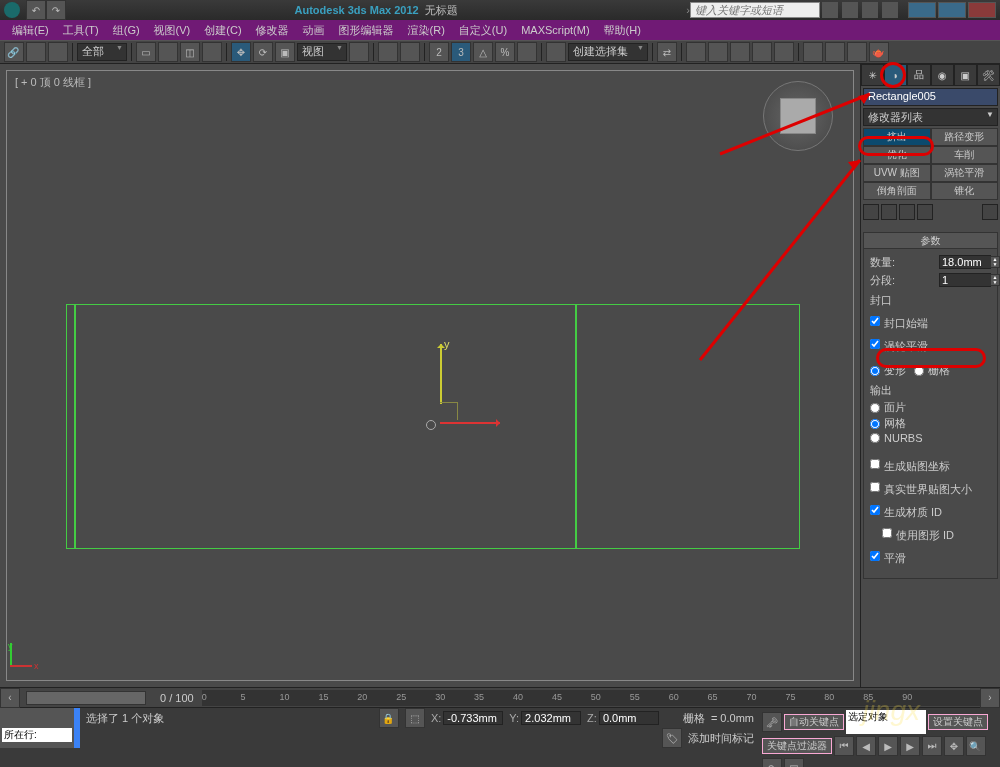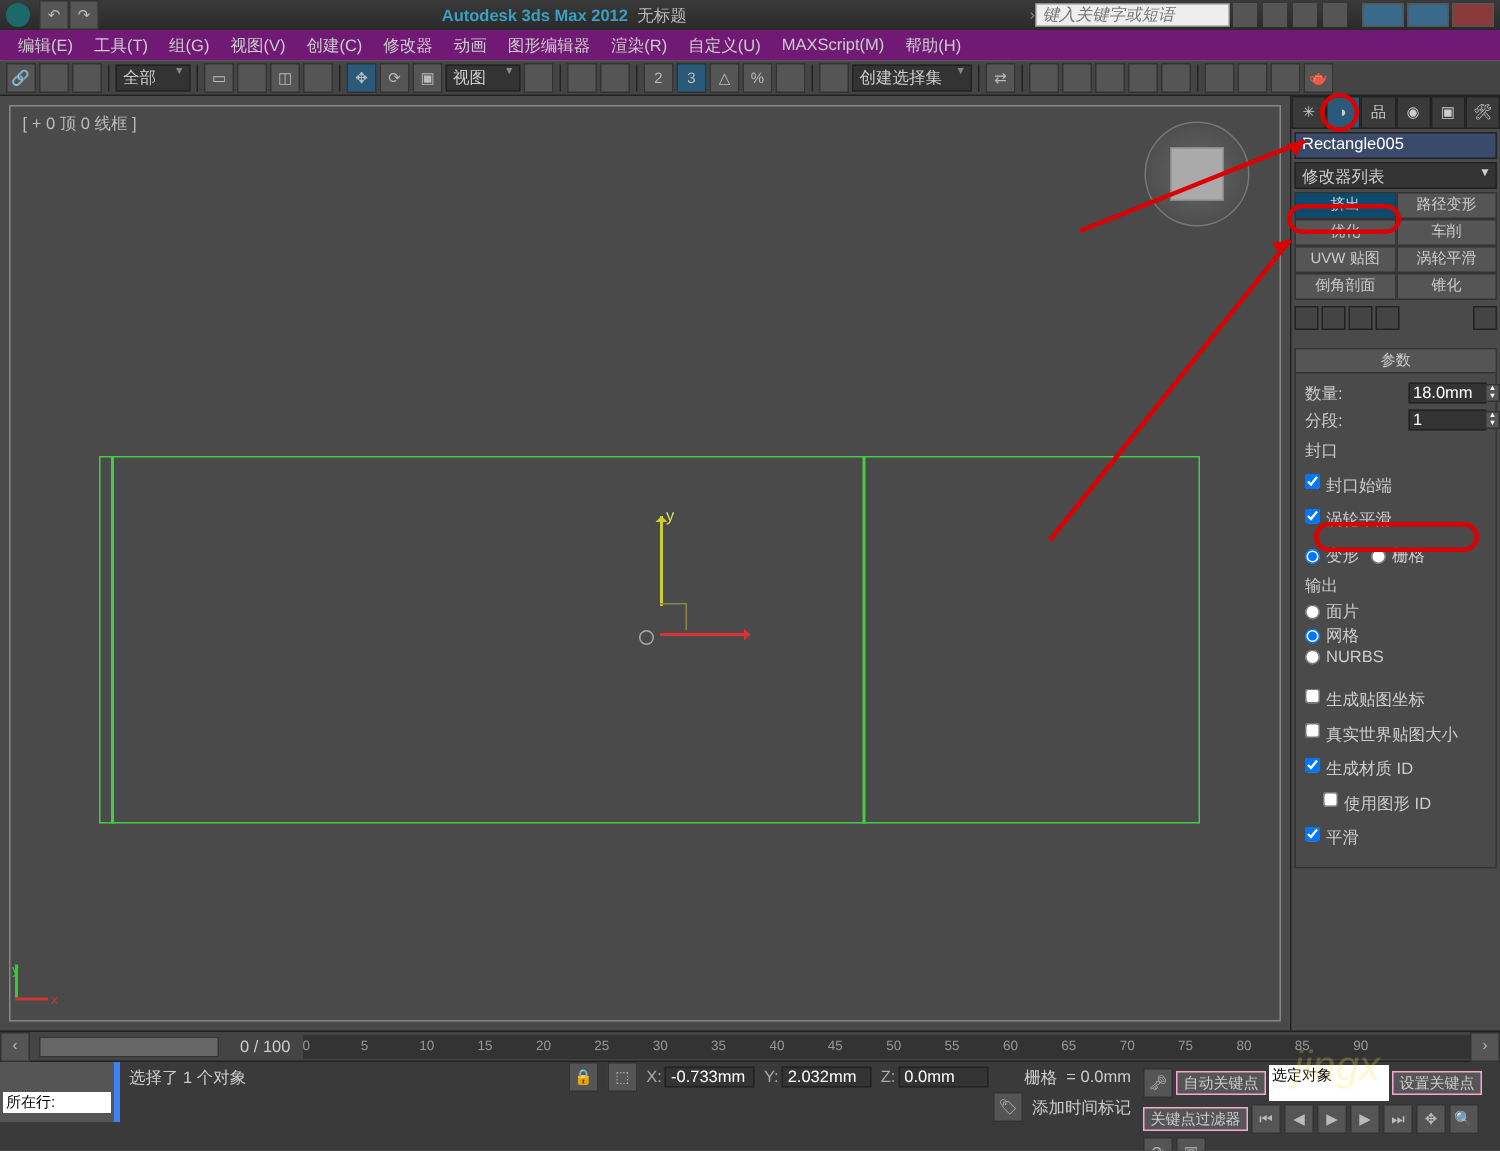--- a/index.html
+++ b/index.html
@@ -89,21 +89,21 @@
 .anno-arrow { position: absolute; pointer-events: none; }
 
 
 .bottom { position: absolute; bottom: 0; left: 0; right: 0; height: 80px; background: #3a3a3a; border-top: 1px solid #222; }
 .timeline { height: 20px; display: flex; align-items: center; background: #444; border-bottom: 1px solid #222; }
 .timeline .slider { width: 120px; height: 14px; background: #666; margin: 0 6px; border: 1px solid #333; }
 .timeline .frame-lbl { color: #ccc; margin: 0 8px; }
 .timeline .ruler { flex: 1; height: 16px; background: #333; position: relative; overflow:hidden; }
 .ruler .tick { position: absolute; top: 2px; color: #999; font-size: 9px; }
 .status { display: flex; height: 40px; }
-.status .left { width: 80px; background: #555; border-right: 4px solid #3b82f6; }
+.status .left { width: 80px; background: #555; border-right: 6px solid #3b82f6; }
 .status .left .sel-dd { height: 14px; background: #fff; color: #000; margin: 2px; font-size: 10px; padding: 0 2px; }
 .status .mid { flex: 1; display: flex; flex-direction: column; }
 .status .mid .line { height: 20px; display: flex; align-items: center; gap: 6px; padding: 0 6px; color: #ccc; }
 .status .mid .coord { display: flex; align-items:center; gap: 2px; }
 .status .mid .coord .lbl { color: #aaa; }
 .status .mid .coord .val { width: 60px; height: 14px; background: #333; border: 1px solid #222; padding: 0 3px; color: #fff; }
 .status .right { width: 240px; display: flex; flex-wrap: wrap; align-items: center; gap: 2px; padding: 2px; }
 .status .right .btn { height: 16px; padding: 0 4px; background: #555; border: 1px solid #f9a8d4; color:#ccc; font-size:10px; }
 .status .right .dd { height: 24px; width: 80px; background: #fff; color: #000; font-size: 10px; padding: 0 2px; }
 .watermark { position: absolute; right: 80px; bottom: 40px; color: #fde047; opacity: .25; font-size: 28px; font-style: italic; }

